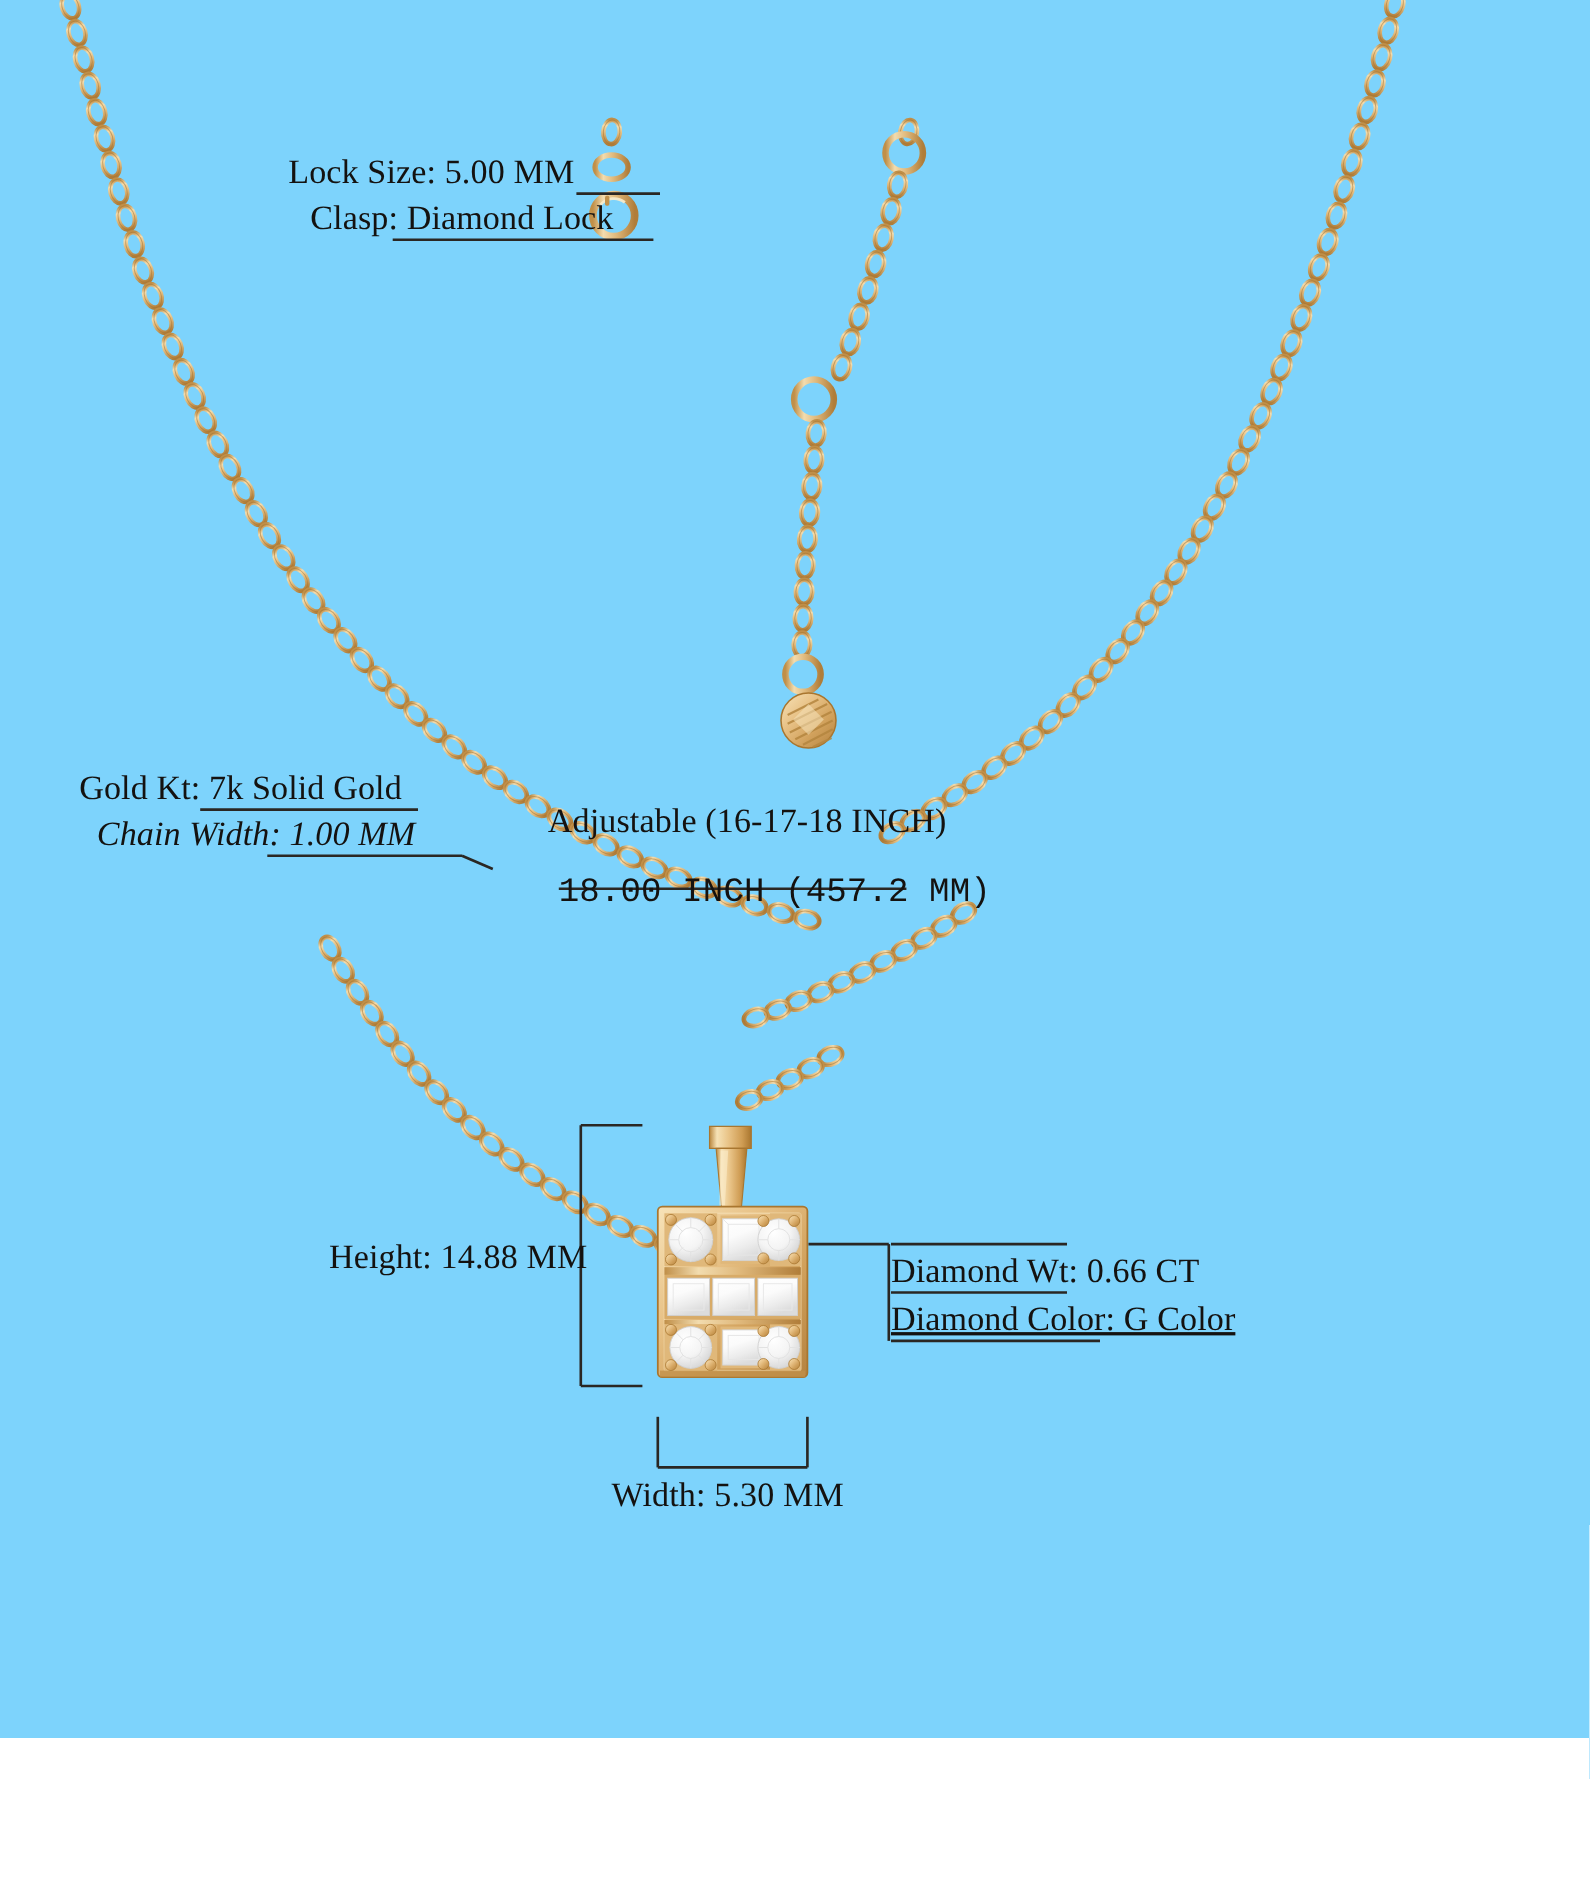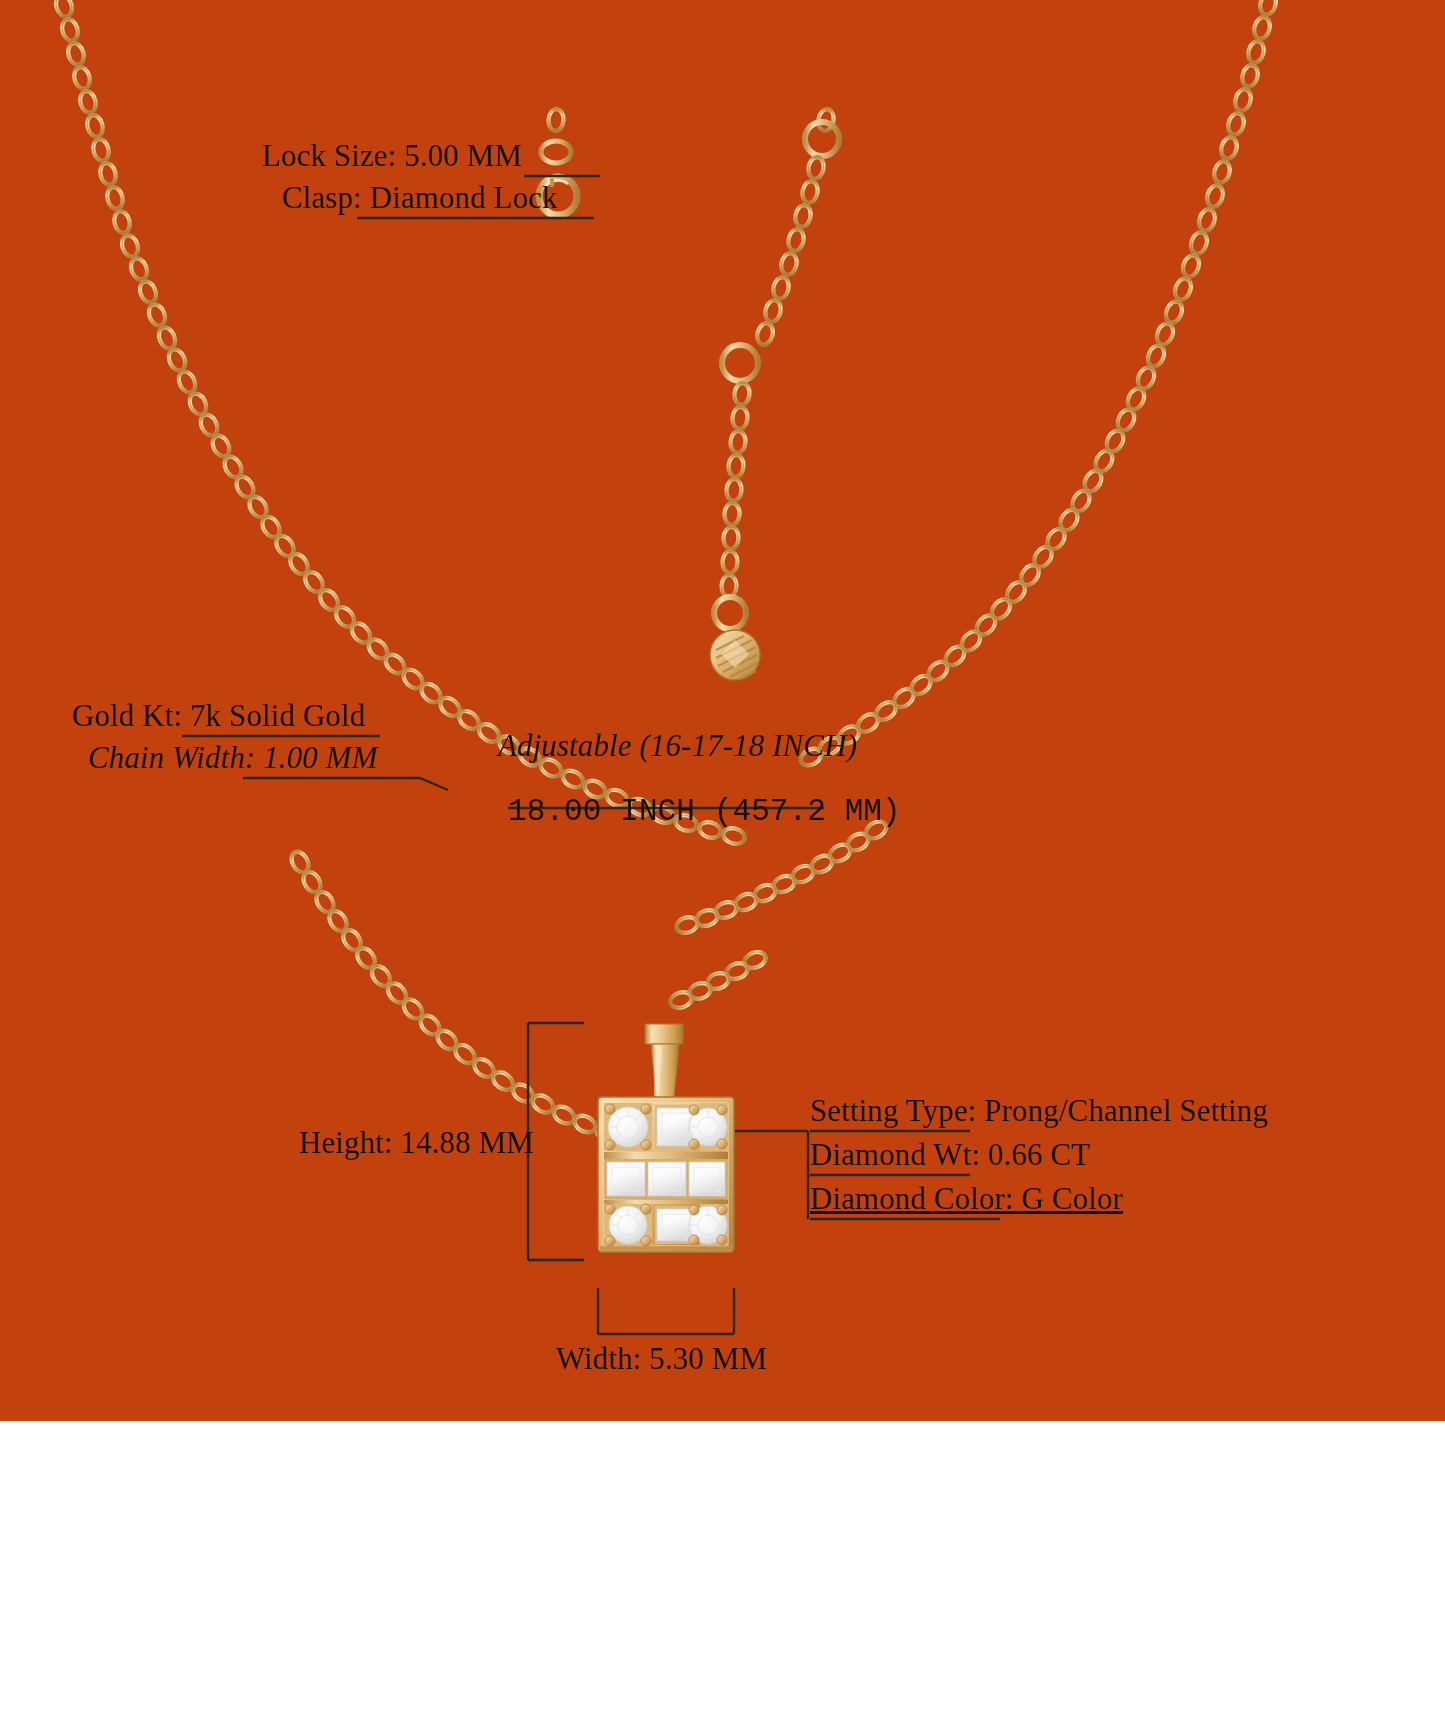--- a/index.html
+++ b/index.html
@@ -3,22 +3,22 @@
 <meta charset="utf-8">
 <style>
   html, body {
     margin: 0;
     padding: 0;
     background: #ffffff;
   }
   #page {
     position: relative;
     width: 1445px;
-    height: 1421px;
-    background: #c2410c;
+    height: 1580px;
+    background: #7dd3fc;
     overflow: hidden;
     font-family: "Liberation Serif", "DejaVu Serif", serif;
     color: #15120f;
   }
   svg.layer {
     position: absolute;
     left: 0;
     top: 0;
     width: 1445px;
     height: 1724px;
@@ -31,21 +31,21 @@
     font-size: 31px;
     line-height: 1.0;
     letter-spacing: 0.1px;
   }
 
   
   #lock-size      { left: 262px;  top: 140px;  }
   #clasp          { left: 282px;  top: 182px;  }
   #gold-kt        { left: 72px;   top: 700px;  }
   #chain-width    { left: 88px;   top: 742px; font-style: italic;  }
-  #adjustable     { left: 498px;  top: 730px; font-style: italic;  }
+  #adjustable     { left: 498px;  top: 730px;  }
   #length         { left: 508px;  top: 796px; font-family: Liberation Mono, monospace;  }
   #setting-type   { left: 810px;  top: 1095px; }
   #diamond-wt     { left: 810px;  top: 1139px; }
   #diamond-color  { left: 810px;  top: 1183px; text-decoration: underline; }
   #height-label   { left: 299px;  top: 1127px; }
   #width-label    { left: 556px;  top: 1343px; text-align: right; }
 </style>
 </head>
 <body>
 
@@ -418,21 +418,20 @@
   <div class="spec" id="clasp">Clasp: Diamond Lock</div>
 
   <div class="spec" id="gold-kt">Gold Kt: 7k Solid Gold</div>
 
   <div class="spec" id="chain-width">Chain Width: 1.00 MM</div>
 
   <div class="spec" id="adjustable">Adjustable (16-17-18 INCH)</div>
 
   <div class="spec" id="length">18.00 INCH (457.2 MM)</div>
 
-  <div class="spec" id="setting-type">Setting Type: Prong/Channel Setting</div>
 
   <div class="spec" id="diamond-wt">Diamond Wt: 0.66 CT</div>
 
   <div class="spec" id="diamond-color">Diamond Color: G Color</div>
 
   <div class="spec" id="height-label">Height: 14.88 MM</div>
 
   <div class="spec" id="width-label">Width: 5.30 MM</div>
 
 </div>

